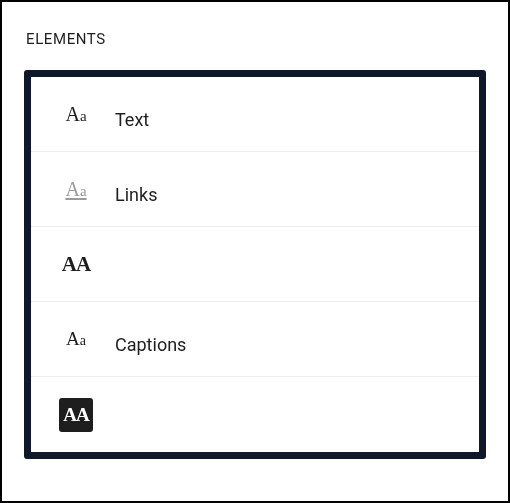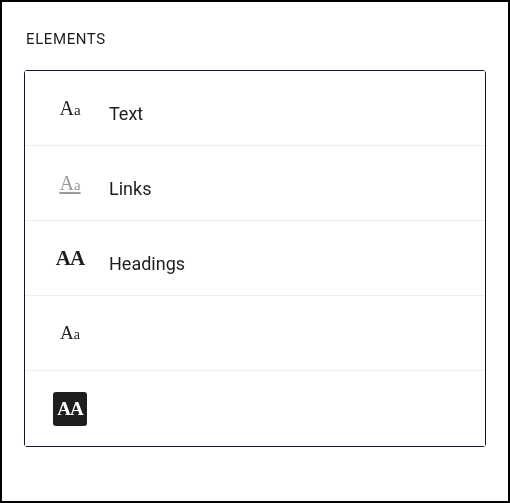--- a/index.html
+++ b/index.html
@@ -13,21 +13,21 @@
     padding:24px 22px;
   }
   .section-title{
     font-size:15px;
     font-weight:400;
     letter-spacing:0.6px;
     text-transform:uppercase;
     margin:4px 0 22px 2px;
   }
   .panel{
-    border:1px solid #0f172a;
+    border:7px solid #0f172a;
     border-radius:3px;
   }
   .row{
     display:flex;
     align-items:center;
     height:75px;
     padding:0 28px;
     border-bottom:1px solid #eeeeee;
     background:#fff;
     cursor:pointer;
@@ -79,26 +79,26 @@
     <span class="icon-slot">
       <span class="icon-links">A<span class="small">a</span></span>
     </span>
     <span class="label">Links</span>
   </div>
 
   <div class="row">
     <span class="icon-slot">
       <span class="icon-headings">AA</span>
     </span>
-    <span class="label">Headings</span>
   </div>
 
   <div class="row">
     <span class="icon-slot">
       <span class="icon-captions">A<span class="small">a</span></span>
     </span>
+    <span class="label">Captions</span>
   </div>
 
   <div class="row">
     <span class="icon-slot icon-buttons">AA</span>
   </div>
 
 </div>
 
 </body></html>

